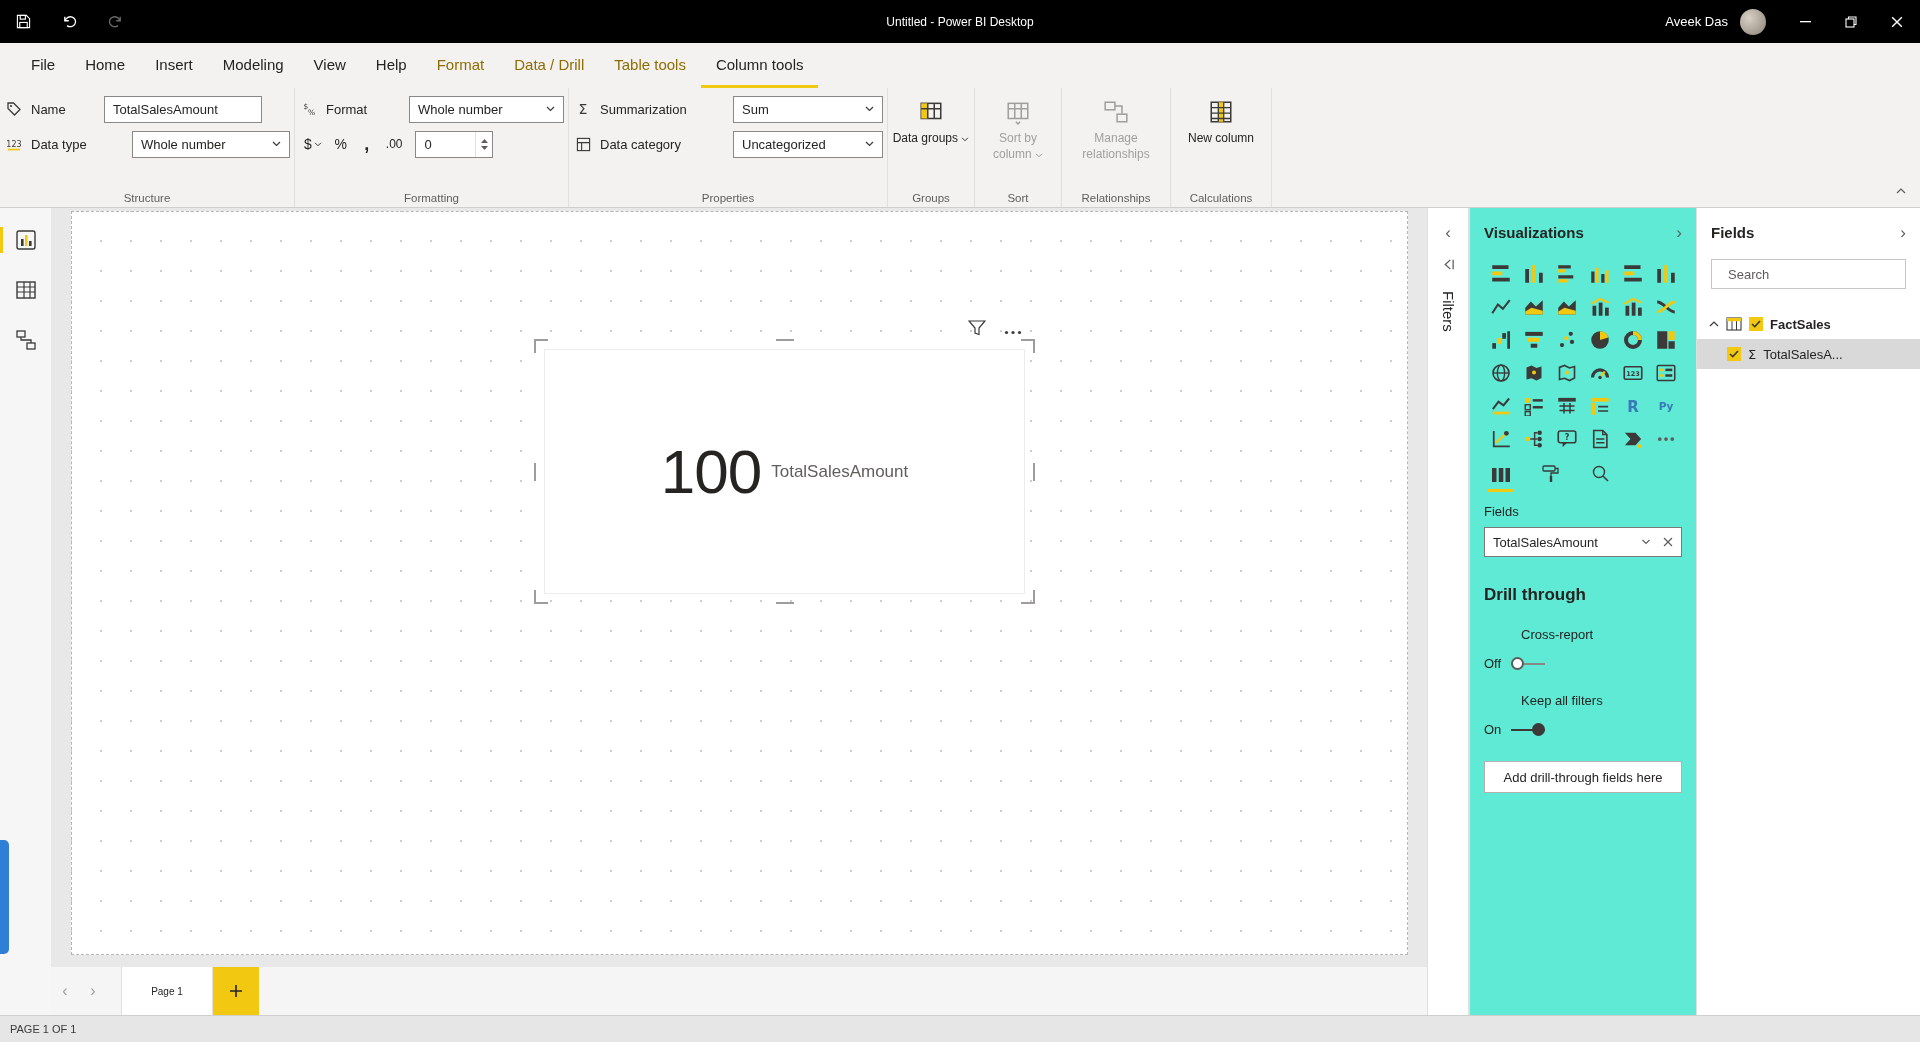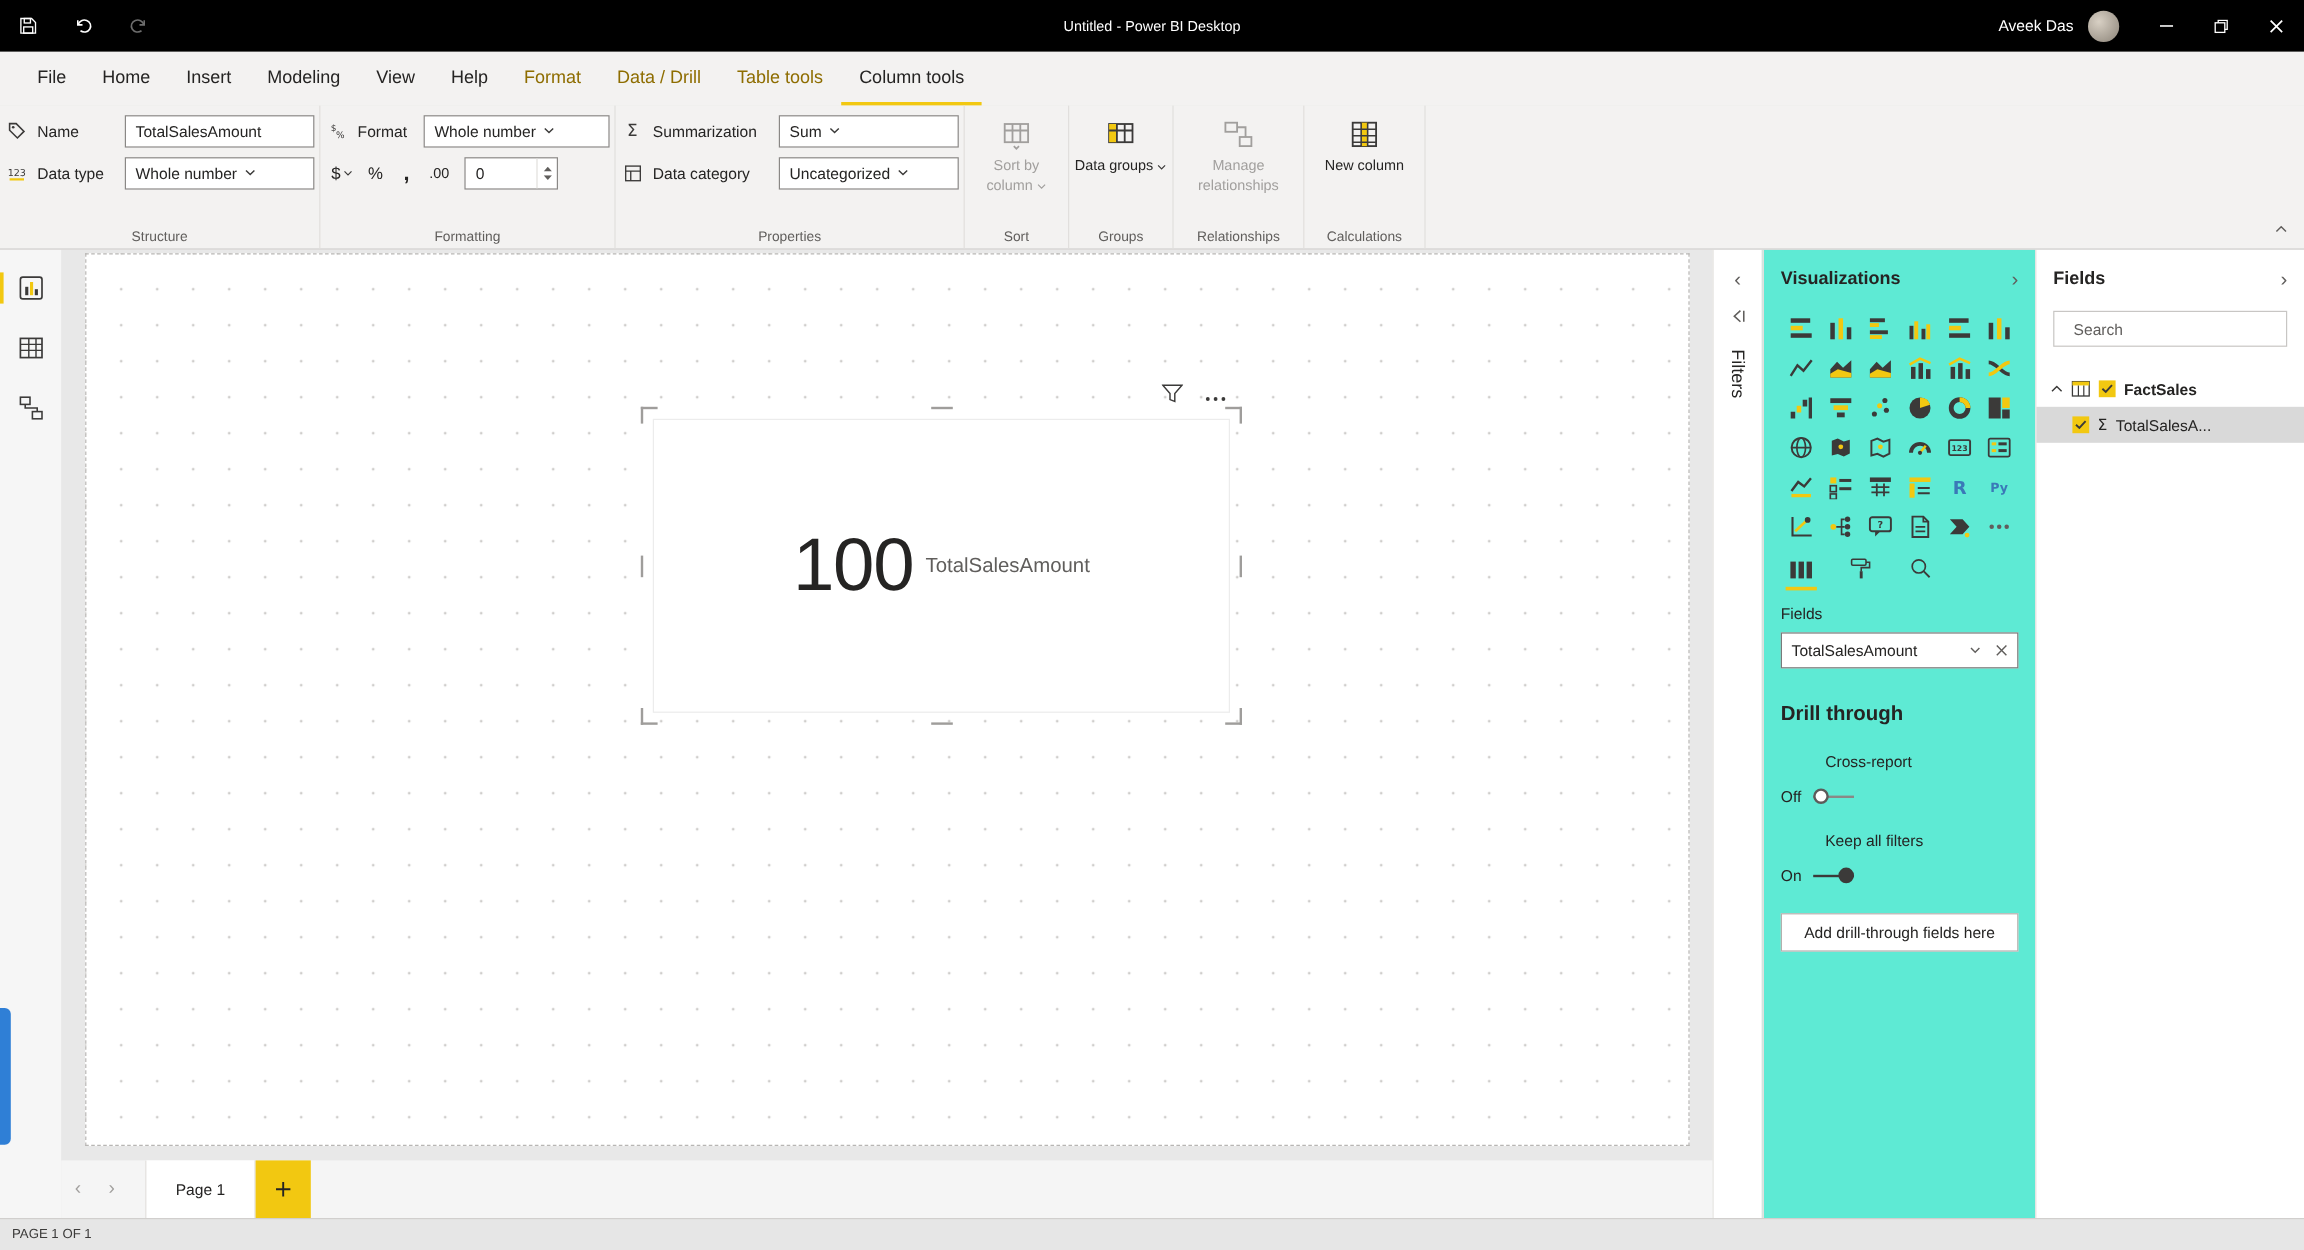--- a/index.html
+++ b/index.html
@@ -28,21 +28,21 @@
   .rgroup { position:relative; border-right:1px solid #e1dfdd; padding:7px 4px 20px; display:flex; }
   .glabel { position:absolute; bottom:3px; left:0; right:0; text-align:center; font-size:11.5px; color:#605e5c; }
   .rrows { display:flex; flex-direction:column; gap:7px; }
   .frow { display:flex; align-items:center; gap:7px; height:28px; }
   .ricon { width:20px; display:flex; justify-content:center; align-items:center; }
   .sigma { font-family:"DejaVu Sans",sans-serif; font-size:14px; color:#3b3a39; }
   .rlabel { font-size:13px; color:#252423; }
   .lw-66 { width:66px; } .lw-48 { width:48px; } .lw-96 { width:98px; }
   .rinput,.rdrop { height:27px; border:1px solid #8a8886; background:#fff; font-size:13px; padding:0 8px; display:flex; align-items:center; color:#252423; }
   .rinput { font-family:inherit; outline:none; }
-  .rdrop { justify-content:flex-start; gap:6px; }
+  .rdrop { justify-content:space-between; gap:6px;margin-left:28px; }
   .fmt-row { gap:2px; }
   .fmt-btn { min-width:24px; height:26px; display:flex; align-items:center; justify-content:center; font-size:14px; color:#252423; gap:2px; padding:0 5px; }
   .fmt-comma { font-size:18px; font-weight:bold; }
   .fmt-dec { font-size:12px; }
   .spinner { width:78px; height:27px; border:1px solid #8a8886; background:#fff; display:flex; align-items:center; margin-left:6px; }
   .sp-val { flex:1; padding-left:8px; font-size:13px; }
   .sp-arrows { width:17px; height:100%; display:flex; flex-direction:column; align-items:center; justify-content:center; gap:3px; border-left:1px solid #e1dfdd; }
   .bgroup { justify-content:center; align-items:flex-start; }
   .bigbtn { display:flex; flex-direction:column; align-items:center; gap:6px; padding-top:4px; font-size:12px; line-height:1.3; color:#252423; text-align:center; }
   .bigbtn.disabled { color:#a19f9d; }
@@ -113,21 +113,21 @@
   .tree-row { height:30px; display:flex; align-items:center; gap:7px; padding:0 12px; font-size:13px; }
   .tree-row .tname { font-weight:bold; }
   .tree-row.selected { background:#d9d9d9; }
   .field-row { padding-left:30px; }
   .checkbox { width:14px; height:14px; background:#f2c811; display:flex; align-items:center; justify-content:center; flex:none; }
   .sigma-sm { font-family:"DejaVu Sans",sans-serif; font-size:13px; color:#252423; }
 
   
   .pagebar { position:absolute; left:51px; top:967px; width:1376px; height:48px; background:#f5f5f5; display:flex; align-items:center; }
   .pb-arrow { width:28px; display:flex; justify-content:center; color:#a19f9d; font-size:16px; }
-  .page-tab { height:100%; min-width:92px; background:#fff; border-left:1px solid #e1dfdd; border-right:1px solid #e1dfdd; display:flex; align-items:center; justify-content:center; font-size:13px; margin-left:14px; padding:0 14px; }
+  .page-tab { height:100%; min-width:92px; background:#fff; border-left:1px solid #e1dfdd; border-right:1px solid #e1dfdd; display:flex; align-items:center; justify-content:center; font-size:10px; margin-left:14px; padding:0 14px; }
   .add-page-btn { width:46px; height:100%; background:#f2c811; display:flex; align-items:center; justify-content:center; }
   .statusbar { position:absolute; left:0; top:1015px; width:100%; height:27px; background:#e6e6e6; border-top:1px solid #d1cfcd; display:flex; align-items:center; padding-left:10px; font-size:11px; color:#3b3a39; }
 </style>
 </head>
 <body>
 
 <div class="app">
 
   <header class="titlebar">
     <div class="tb-title">Untitled - Power BI Desktop</div>
@@ -294,49 +294,49 @@
             <svg width="9" height="6" viewBox="0 0 9 6">
                 <path d="M1 1 L4.5 4.5 L8 1" stroke="#3b3a39" stroke-width="1.2" fill="none"></path>
               </svg>
           </div>
         </div>
       </div>
       <div class="glabel">Properties</div>
     </div>
 
     <div class="rgroup bgroup">
+      <button class="bigbtn w78">
+        <svg width="26" height="26" viewBox="0 0 24 24">
+            <rect x="3" y="4" width="18" height="14" fill="none" stroke="#3b3a39" stroke-width="1.4"></rect>
+            <rect x="3" y="4" width="6" height="14" fill="#f2c811"></rect>
+            <path d="M3 9 H21 M9 4 V18 M15 4 V18" stroke="#3b3a39" stroke-width="1.4"></path>
+          </svg>
+        <span class="bb-label"><span>Data groups</span>
+          <svg width="8" height="5" viewBox="0 0 9 6">
+              <path d="M1 1 L4.5 4.5 L8 1" stroke="#3b3a39" stroke-width="1.2" fill="none"></path>
+            </svg>
+        </span>
+      </button>
+      <div class="glabel">Groups</div>
+    </div>
+
+    <div class="rgroup bgroup">
       <button class="bigbtn disabled w78">
         <svg width="26" height="26" viewBox="0 0 24 24">
             <rect x="3" y="4" width="18" height="14" fill="none" stroke="#a19f9d" stroke-width="1.4"></rect>
             <path d="M3 9 H21 M9 4 V18 M15 4 V18" stroke="#a19f9d" stroke-width="1.4"></path>
             <path d="M10 21 L12 23 L14 21" fill="none" stroke="#a19f9d" stroke-width="1.3"></path>
           </svg>
         <span class="bb-label"><span>Sort by column</span>
           <svg width="8" height="5" viewBox="0 0 9 6">
               <path d="M1 1 L4.5 4.5 L8 1" stroke="#a19f9d" stroke-width="1.2" fill="none"></path>
             </svg>
         </span>
       </button>
       <div class="glabel">Sort</div>
-    </div>
-
-    <div class="rgroup bgroup">
-      <button class="bigbtn w78">
-        <svg width="26" height="26" viewBox="0 0 24 24">
-            <rect x="3" y="4" width="18" height="14" fill="none" stroke="#3b3a39" stroke-width="1.4"></rect>
-            <rect x="3" y="4" width="6" height="14" fill="#f2c811"></rect>
-            <path d="M3 9 H21 M9 4 V18 M15 4 V18" stroke="#3b3a39" stroke-width="1.4"></path>
-          </svg>
-        <span class="bb-label"><span>Data groups</span>
-          <svg width="8" height="5" viewBox="0 0 9 6">
-              <path d="M1 1 L4.5 4.5 L8 1" stroke="#3b3a39" stroke-width="1.2" fill="none"></path>
-            </svg>
-        </span>
-      </button>
-      <div class="glabel">Groups</div>
     </div>
 
     <div class="rgroup bgroup">
       <button class="bigbtn disabled w100">
         <svg width="26" height="26" viewBox="0 0 24 24">
             <rect x="2" y="3" width="9" height="7" fill="none" stroke="#a19f9d" stroke-width="1.4"></rect>
             <rect x="13" y="14" width="9" height="7" fill="none" stroke="#a19f9d" stroke-width="1.4"></rect>
             <path d="M11 6.5 H17.5 V14" fill="none" stroke="#a19f9d" stroke-width="1.4"></path>
           </svg>
         <span class="bb-label"><span>Manage relationships</span></span>

